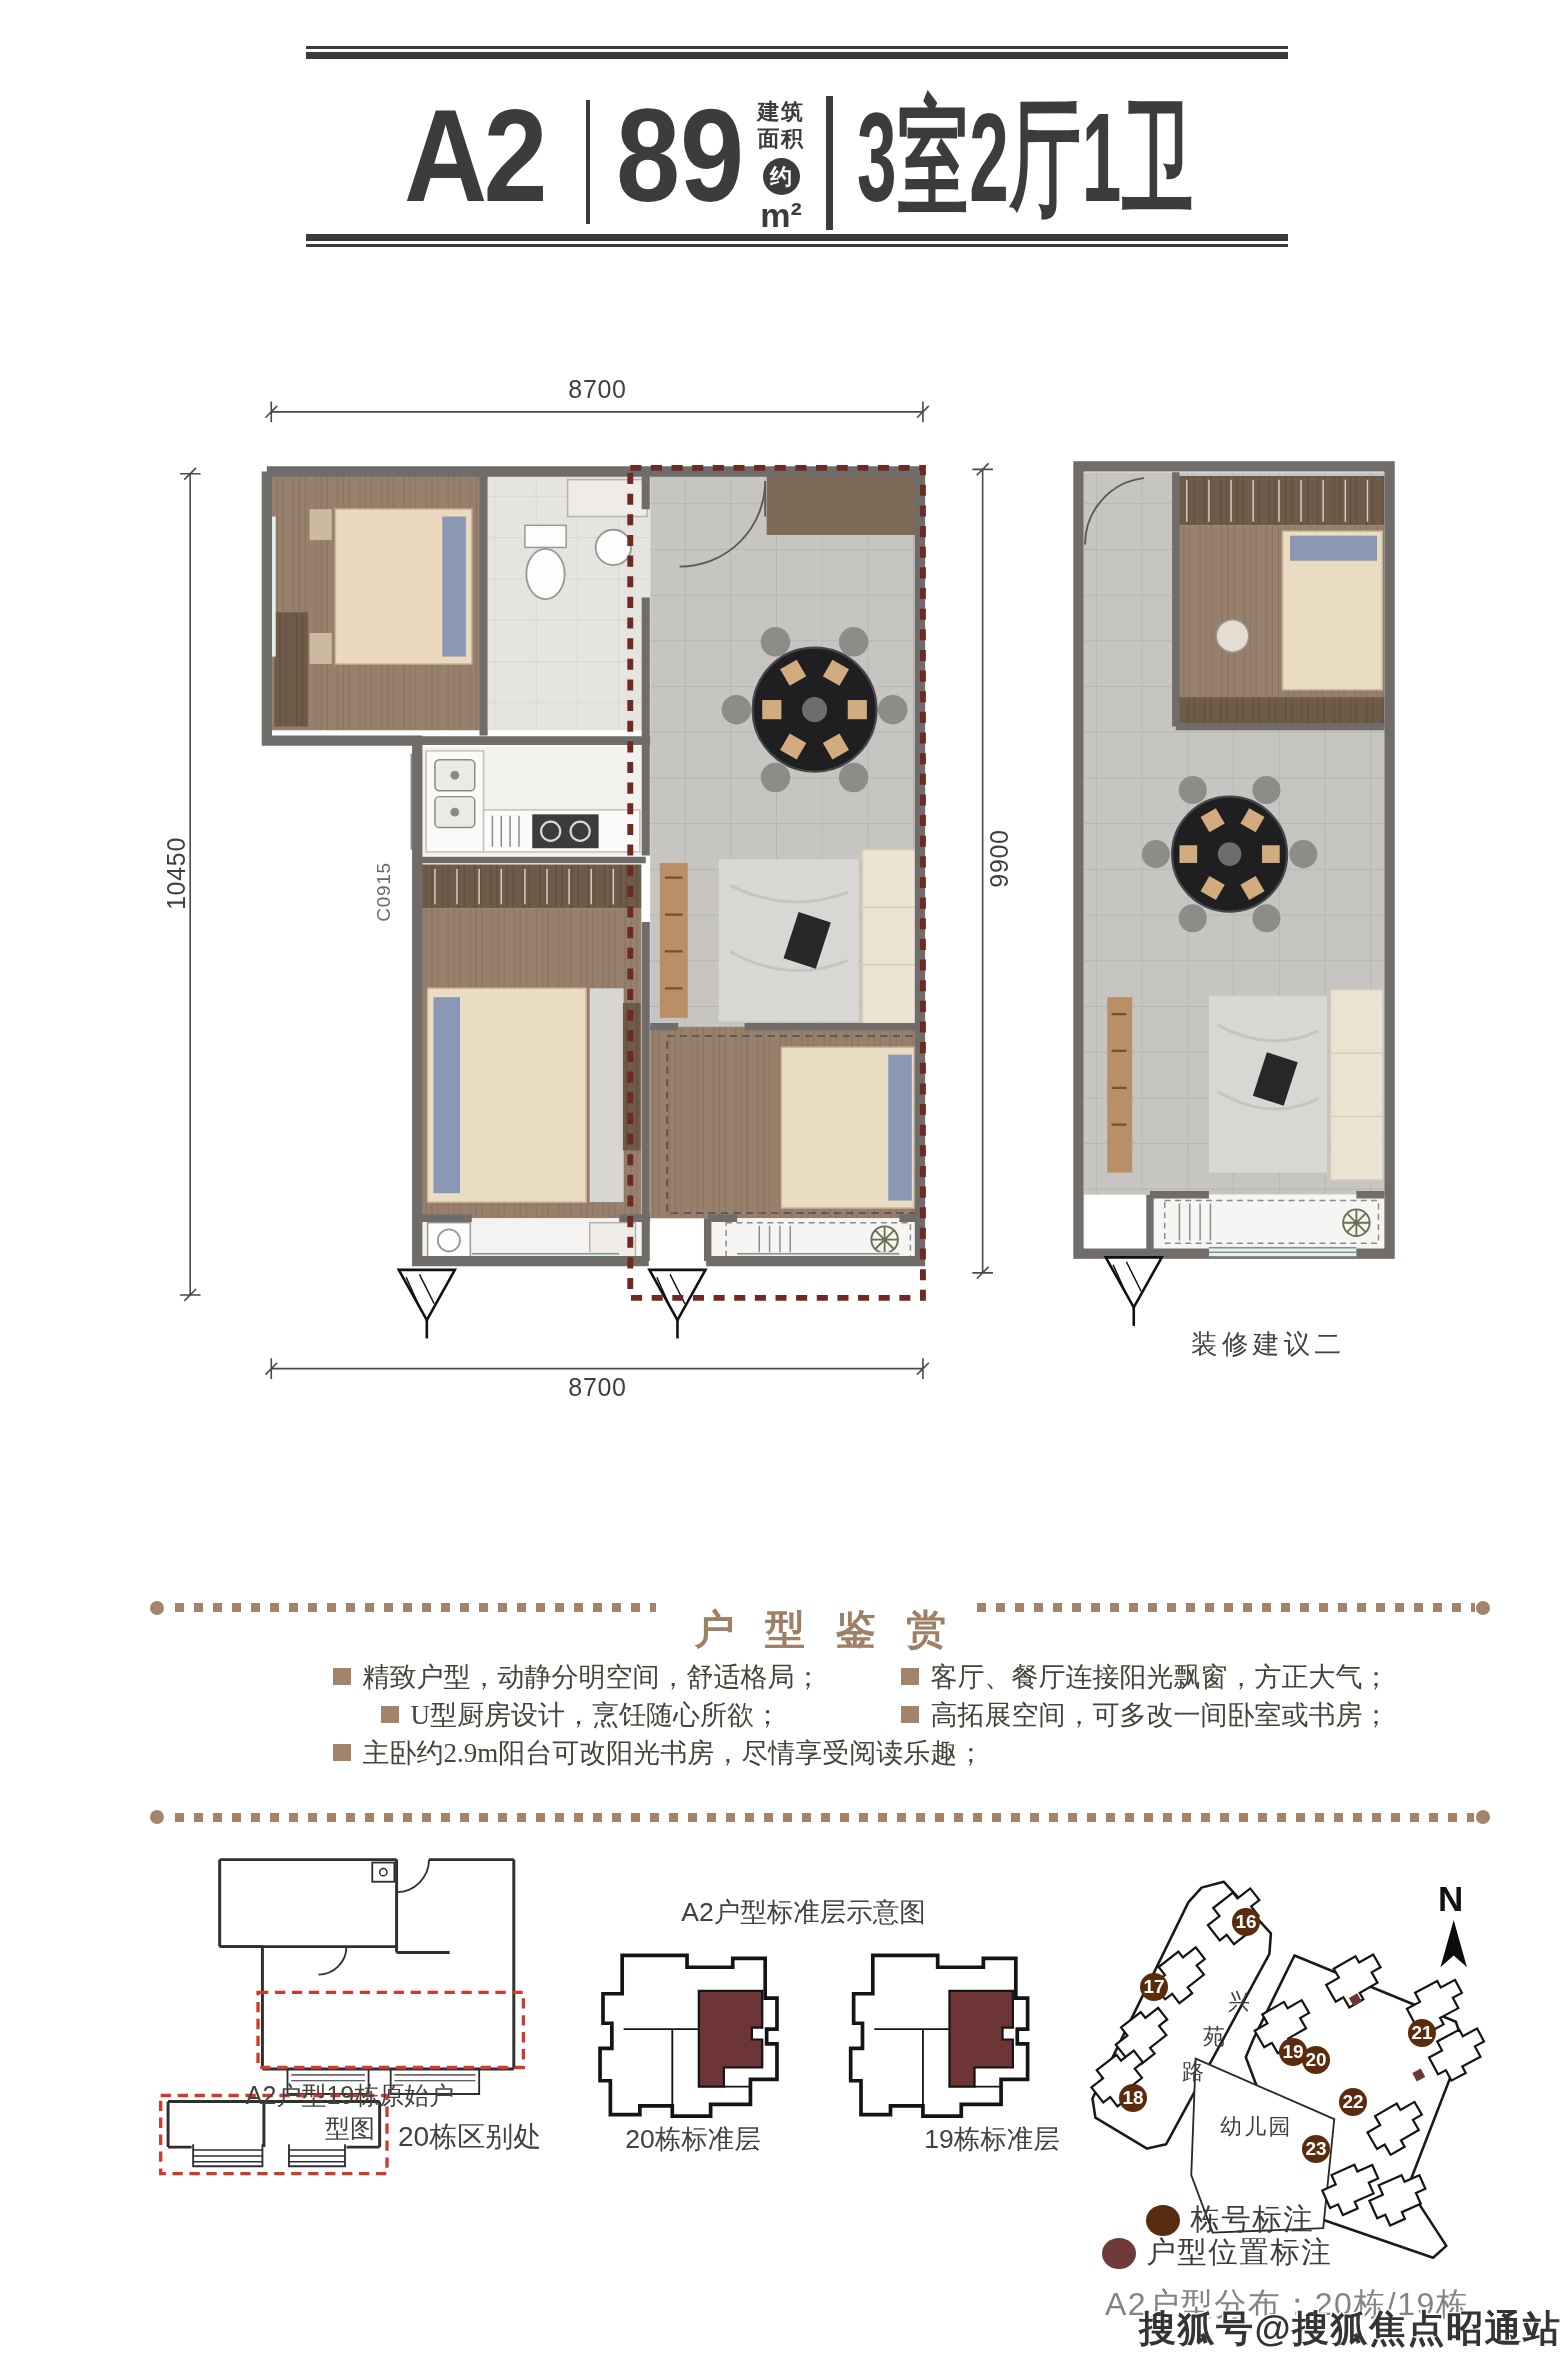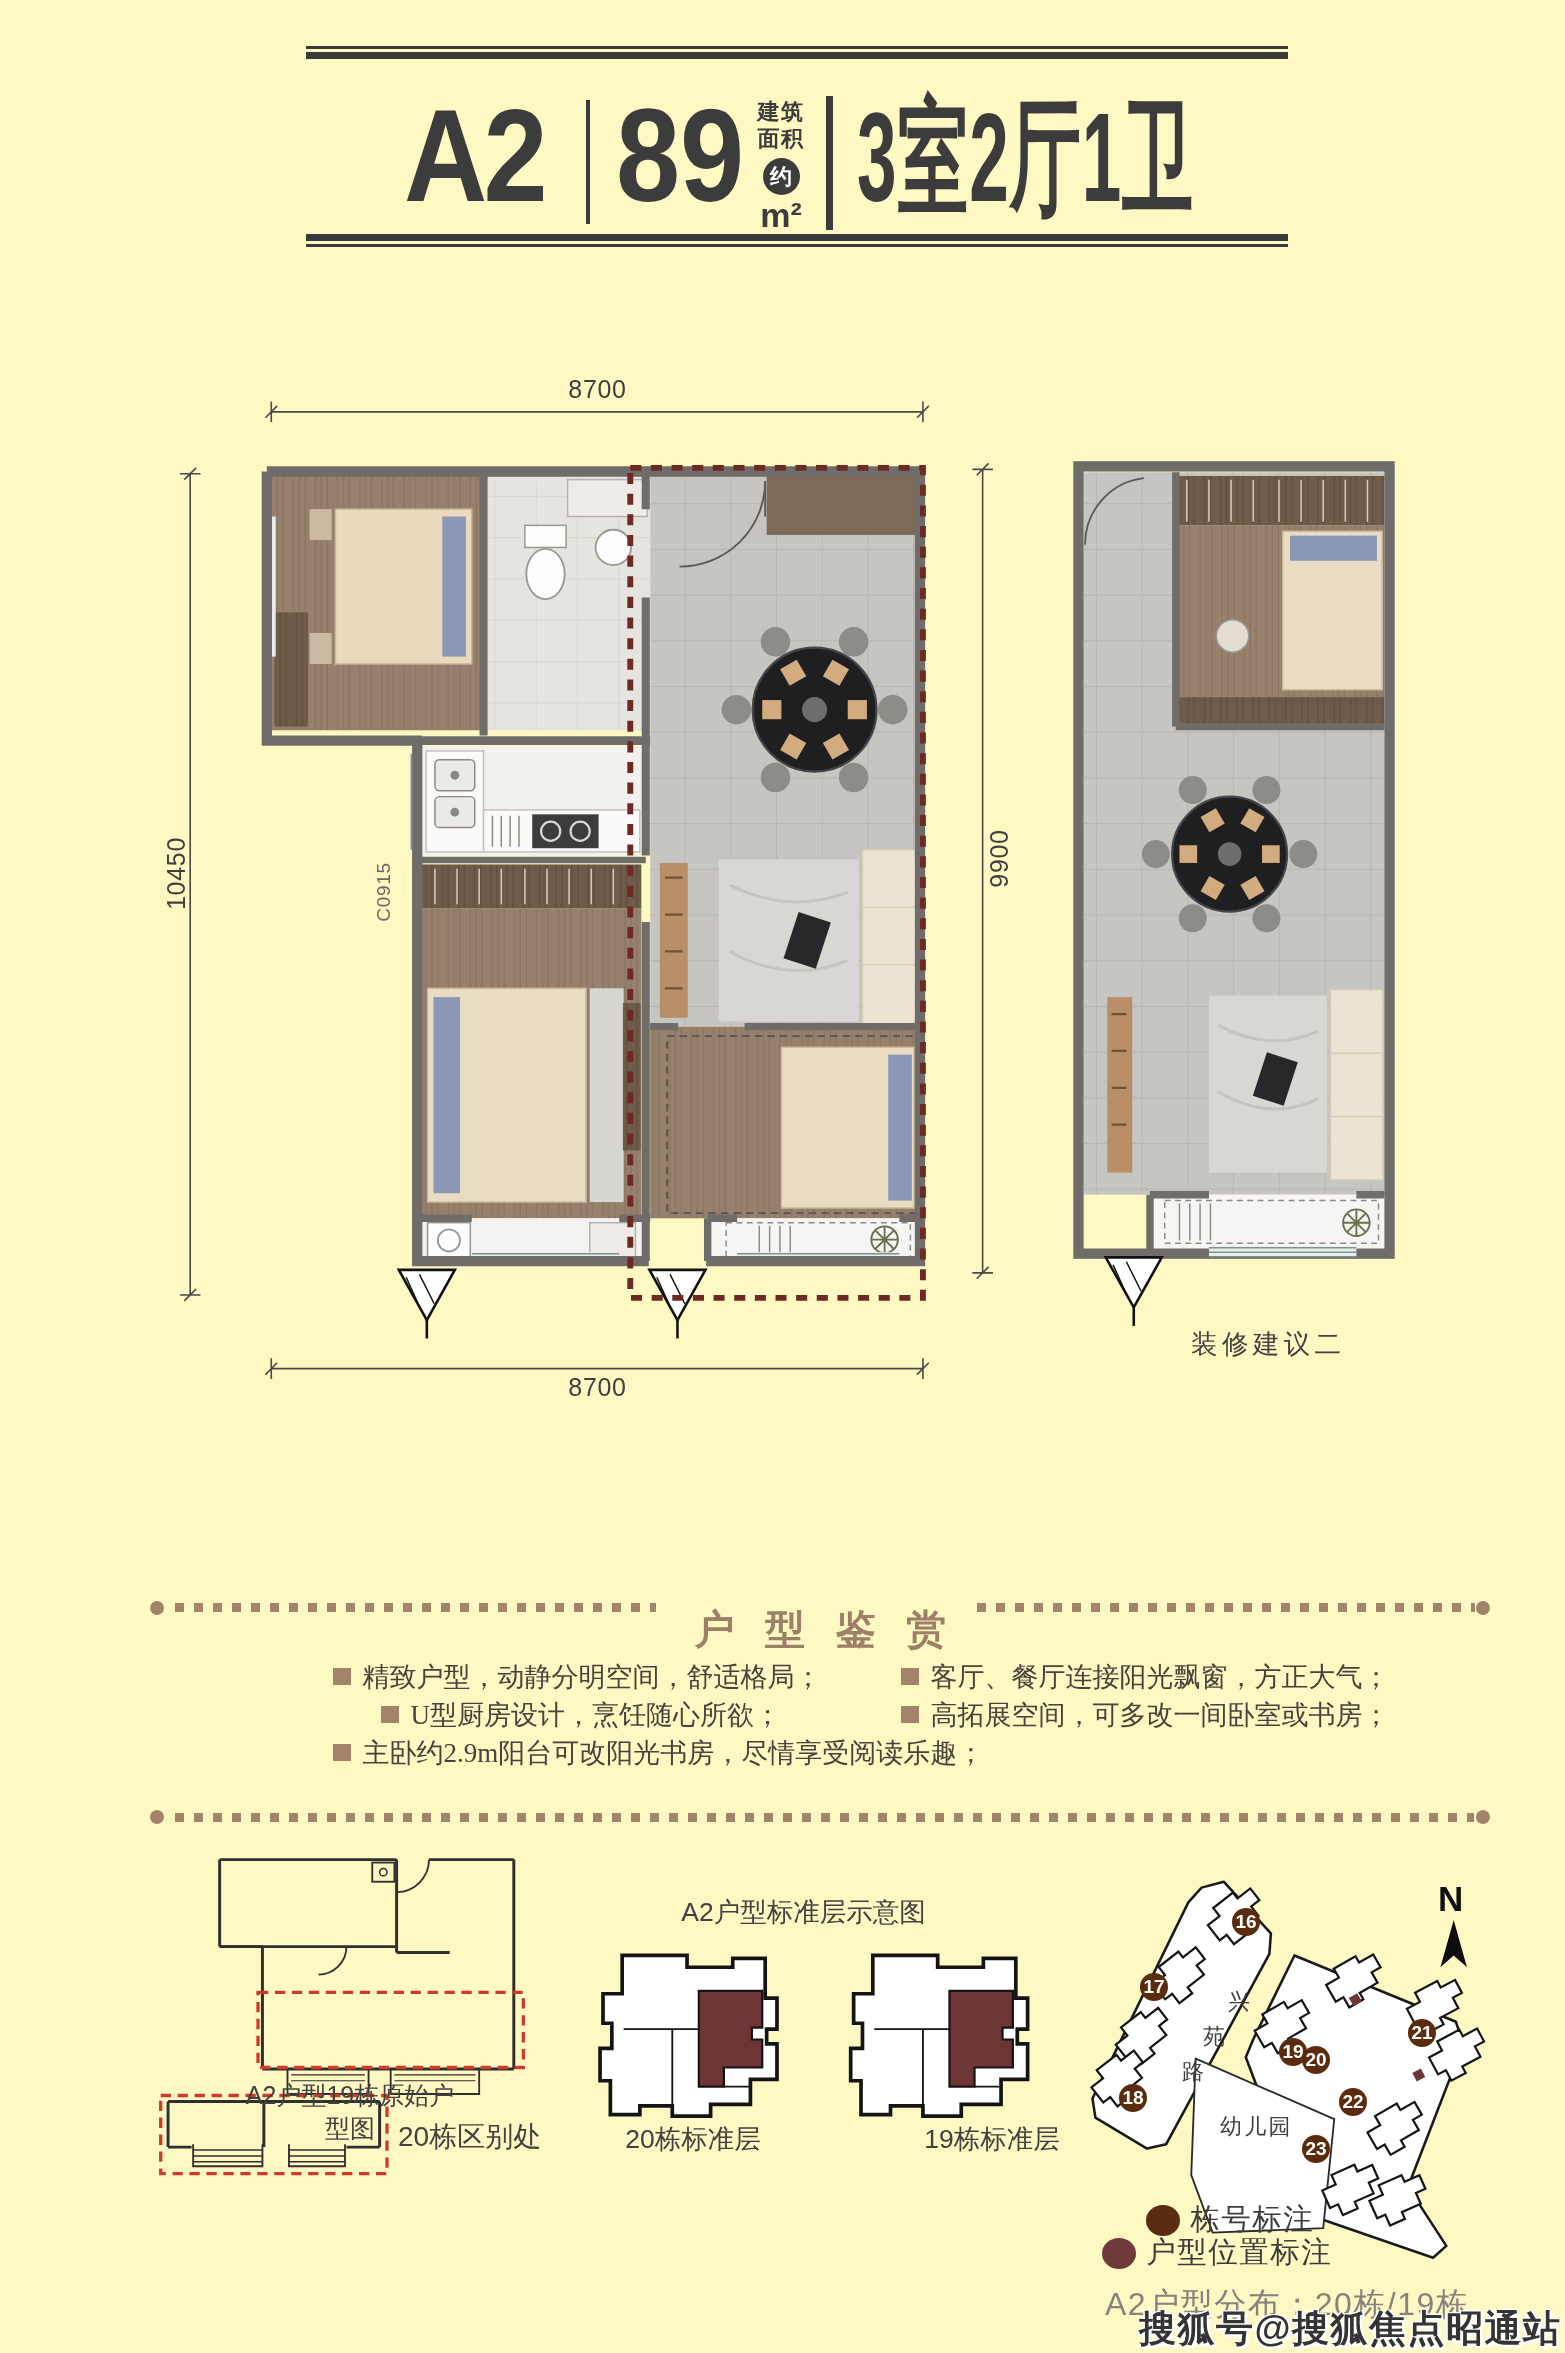--- a/index.html
+++ b/index.html
@@ -1,16 +1,16 @@
 <!DOCTYPE html>
 <html style="font-size:11.8px"><head>
 <meta charset="utf-8">
 <style>
   html,body{margin:0;padding:0;background:#888;}
-  #page{position:relative;width:1565px;height:2354px;background:#fef9c3;overflow:hidden;
+  #page{position:relative;width:1565px;height:2354px;background:#ffffff;overflow:hidden;
         font-family:"Liberation Sans",sans-serif;color:#3d3c3c;}
   .abs{position:absolute;}
   .rule{position:absolute;background:#3a3a3a;}
   .hd-big{position:absolute;font-weight:700;line-height:1;transform-origin:0 0;color:#3d3c3c;white-space:nowrap;}
   .vbar{position:absolute;background:#3d3c3c;}
   .hd-small{position:absolute;left:752px;top:99px;width:58px;text-align:center;}
   .hd-small .ln{font-size:22px;font-weight:700;letter-spacing:1.5px;line-height:26.5px;}
   .approx{width:37px;height:37px;border-radius:50%;background:#3d3c3c;color:#fff;font-size:22px;
           line-height:37px;text-align:center;margin:5.9px auto 1.5px auto;font-weight:700;}
   .m2{font-size:34px;font-weight:700;}

